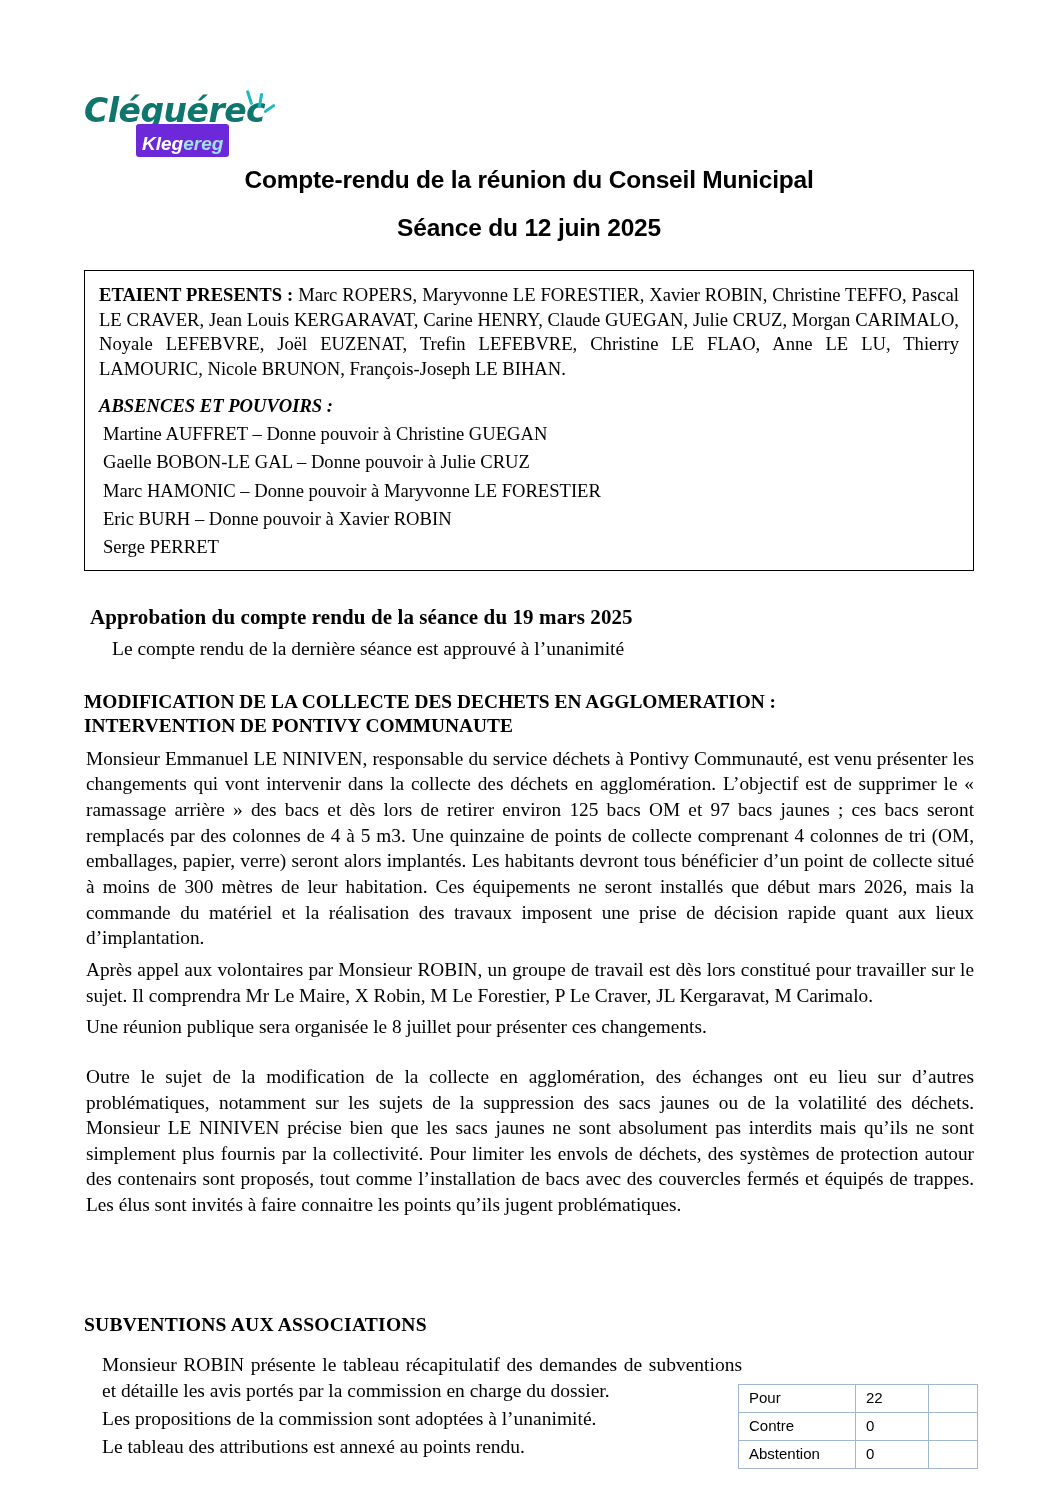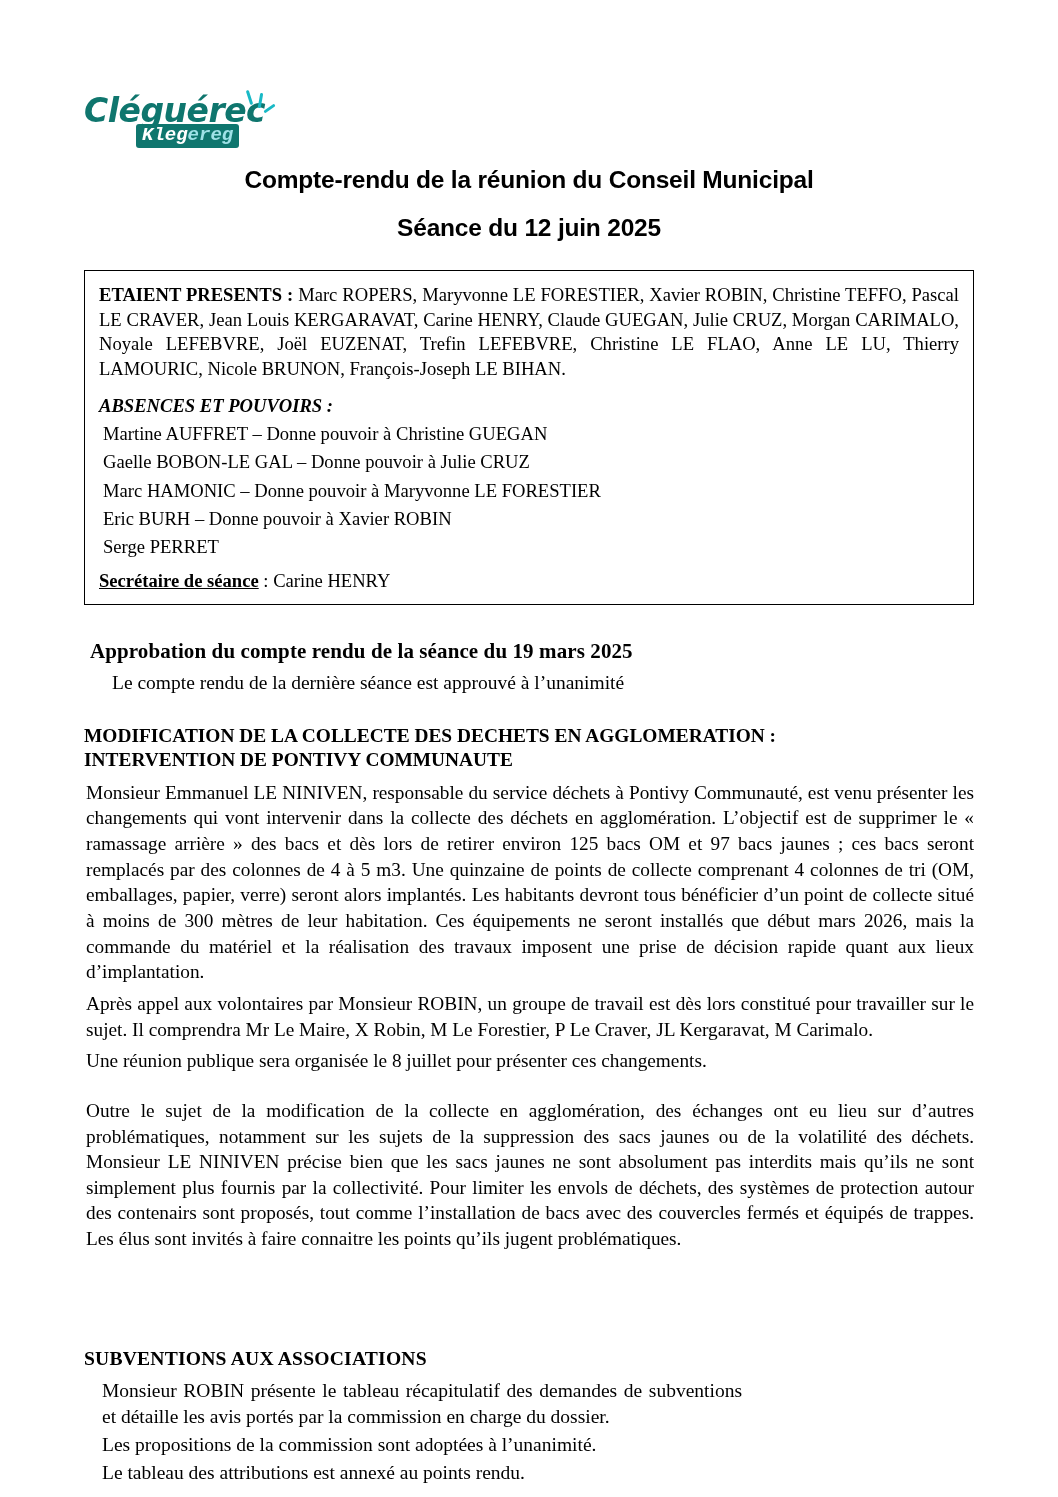--- a/index.html
+++ b/index.html
@@ -39,27 +39,27 @@
     letter-spacing: -0.5px;
     line-height: 1;
     position: absolute;
     left: 0;
     top: 6px;
   }
   .logo-sub {
     position: absolute;
     left: 52px;
     top: 36px;
-    background: #0f766e;
+    background: #6d28d9;
     color: #ffffff;
-    font-family: Liberation Mono, monospace;
+    font-family: Liberation Sans, sans-serif;
     font-style: italic;
     font-weight: bold;
     font-size: 19px;
-    padding: 1px 6px 2px 6px;
+    padding: 10px 6px 2px 6px;
     border-radius: 3px;
     line-height: 1.1;
   }
   .logo-sub .dim { color: #9fe2e7; }
   .logo-rays {
     position: absolute;
     left: 150px;
     top: 2px;
     width: 44px;
     height: 34px;
@@ -156,21 +156,21 @@
   .para.first { margin-top: 8px; }
   .spacer-para { height: 18px; }
   .h-subv {
     font-weight: bold;
     font-size: 19.6px;
     margin: 96px 0 0 0;
     letter-spacing: 0.2px;
   }
   .subv-body {
     position: relative;
-    margin-top: 8px;
+    margin-top: 16px;
   }
   .subv-text {
     width: 640px;
     font-size: 19.5px;
     line-height: 1.33;
     text-align: justify;
     margin-left: 18px;
   }
   .subv-text p { margin: 0; }
   .subv-text p + p { margin-top: 2px; }
@@ -215,23 +215,20 @@
     <p class="att-present">
       <span class="lbl">ETAIENT PRESENTS :</span>
       <span class="sc">Marc ROPERS, Maryvonne LE FORESTIER, Xavier ROBIN, Christine TEFFO, Pascal LE CRAVER, Jean Louis KERGARAVAT, Carine HENRY, Claude GUEGAN, Julie CRUZ, Morgan CARIMALO, Noyale LEFEBVRE, Joël EUZENAT, Trefin LEFEBVRE, Christine LE FLAO, Anne LE LU, Thierry LAMOURIC, Nicole BRUNON, François-Joseph LE BIHAN.</span>
     </p>
     <p class="abs-head">ABSENCES ET POUVOIRS :</p>
     <p class="abs-line">Martine AUFFRET – Donne pouvoir à Christine GUEGAN</p>
     <p class="abs-line">Gaelle BOBON-LE GAL – Donne pouvoir à Julie CRUZ</p>
     <p class="abs-line">Marc HAMONIC – Donne pouvoir à Maryvonne LE FORESTIER</p>
     <p class="abs-line">Eric BURH – Donne pouvoir à Xavier ROBIN</p>
     <p class="abs-line">Serge PERRET</p>
-    <p class="sec-line">
-      <span class="u">Secrétaire de séance</span><span> : Carine HENRY</span>
-    </p>
   </div>
 
   <div class="section">
 
     <p class="h-approb">Approbation du compte rendu de la séance du 19 mars 2025</p>
     <p class="p-approb">Le compte rendu de la dernière séance est approuvé à l’unanimité</p>
 
     <p class="h-caps">
       <span>MODIFICATION DE LA COLLECTE DES DECHETS EN AGGLOMERATION :</span><br>
       <span>INTERVENTION DE PONTIVY COMMUNAUTE</span>
@@ -245,16 +242,35 @@
 
     <p class="h-subv">SUBVENTIONS AUX ASSOCIATIONS</p>
 
     <div class="subv-body">
       <div class="subv-text">
         <p>Monsieur ROBIN présente le tableau récapitulatif des demandes de subventions et détaille les avis portés par la commission en charge du dossier.</p>
         <p>Les propositions de la commission sont adoptées à l’unanimité.</p>
         <p>Le tableau des attributions est annexé au points rendu.</p>
       </div>
 
+      <table class="vote-table">
+        <tbody>
+          <tr>
+            <td class="lbl">Pour</td>
+            <td class="val">22</td>
+            <td class="pad"></td>
+          </tr>
+          <tr>
+            <td class="lbl">Contre</td>
+            <td class="val">0</td>
+            <td class="pad"></td>
+          </tr>
+          <tr>
+            <td class="lbl">Abstention</td>
+            <td class="val">0</td>
+            <td class="pad"></td>
+          </tr>
+        </tbody>
+      </table>
     </div>
 
   </div>
 </div>
 
 </body></html>

